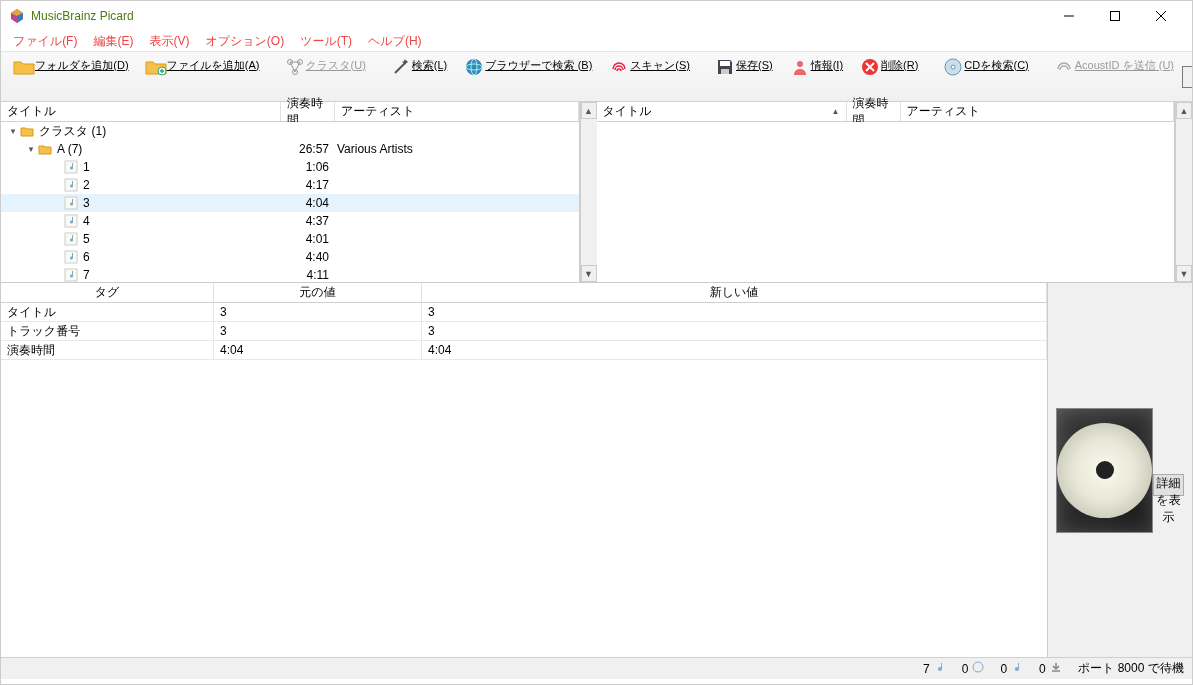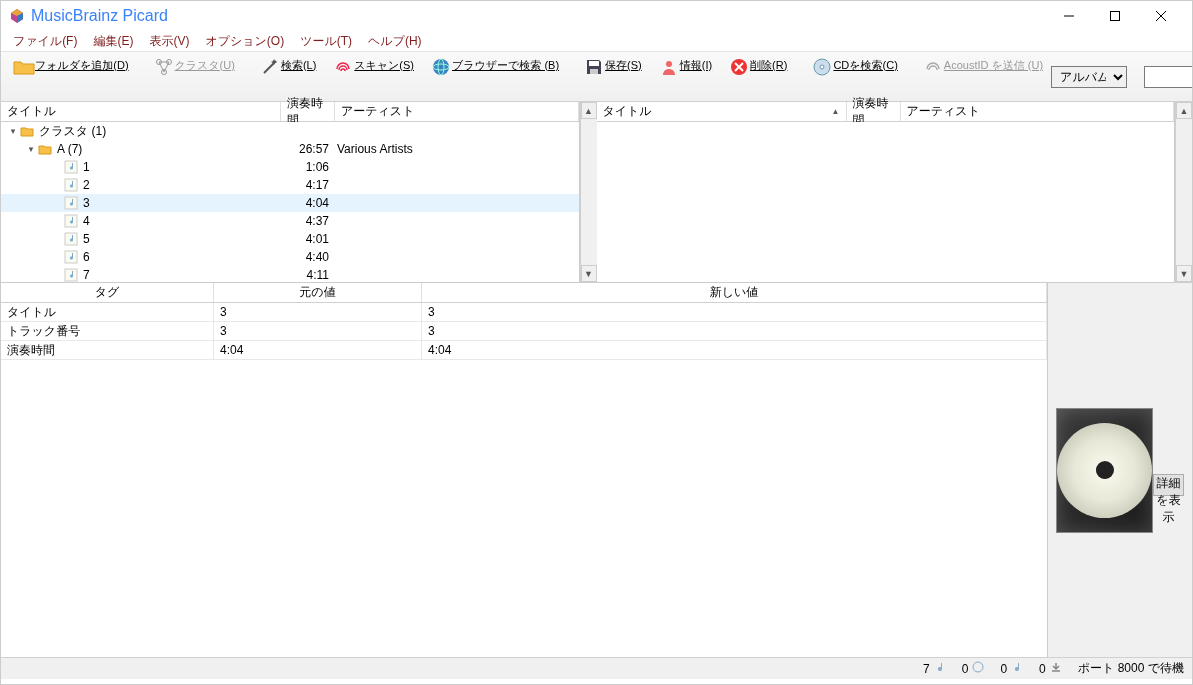--- a/index.html
+++ b/index.html
@@ -1,22 +1,22 @@
 <!DOCTYPE html>
 <html><head>
 <meta charset="utf-8">
 <style>
 * { box-sizing: border-box; margin: 0; padding: 0; font-family: "Yu Gothic UI", "Meiryo", sans-serif; font-size: 12px; }
 body { background: #fff; width: 1193px; height: 685px; overflow: hidden; display: flex; flex-direction: column; border: 1px solid #ccc; }
 .titlebar { height: 30px; display: flex; align-items: center; padding: 0 8px; }
 .titlebar .logo { width: 16px; height: 16px; margin-right: 6px; }
-.titlebar .title { flex: 1; font-size: 16px; color: #3b82f6; }
+.titlebar .title { flex: 1; font-size: 12px; color: #4d7c0f; }
 .titlebar .winbtn { width: 46px; height: 30px; display: flex; align-items: center; justify-content: center; }
 .menubar { height: 21px; background: #fff; display: flex; align-items: center; padding: 0 4px; border-bottom: 1px solid #e5e5e5; }
-.menubar .menuitem { padding: 2px 8px; font-size: 12px; color: #7f1d1d; cursor: default; }
+.menubar .menuitem { padding: 2px 8px; font-size: 12px; color: #ef4444; cursor: default; }
 .toolbar { height: 50px; background: linear-gradient(#f9f9f9,#f0f0f0); display: flex; align-items: center; padding: 0 4px; border-bottom: 1px solid #d0d0d0; }
 .tbtn { display: flex; flex-direction: row; align-items: flex-start; justify-content: center; padding: 2px 8px; height: 46px; cursor: default; color:#000; position:relative;text-decoration:underline; }
 .tbtn .ico { width: 22px; height: 22px; display:flex; align-items:center; justify-content:center;}
 .tbtn .lbl { font-size: 11px; margin-top: 2px; white-space:nowrap; }
 .tbtn.disabled { color: #9a9a9a; }
 .tsep { width:1px; height:40px; background:#d0d0d0; margin:0 4px; }
 .toolbar .spacer { flex:1; }
 .searchbox { display:flex; align-items:center; gap:17px; margin-right:6px;}
 .searchbox select { width:76px; height:22px; border:1px solid #7a7a7a; background:#f0f0f0; font-size:12px; padding:0 4px;}
 .searchbox input { width:110px; height:22px; border:1px solid #7a7a7a; padding:0 4px; font-size:12px;}
@@ -100,20 +100,31 @@
 
 <div class="toolbar">
   <div class="tbtn">
     <span class="ico">
         <svg width="22" height="18">
           <path d="M1 4h7l2 2h11v10H1z" fill="#f6c049" stroke="#d99a1a"></path>
         </svg>
       </span>
     <span class="lbl">フォルダを追加(D)</span>
   </div>
+  <div class="tbtn">
+    <span class="ico">
+        <svg width="22" height="18">
+          <path d="M1 4h7l2 2h11v10H1z" fill="#f6c049" stroke="#d99a1a"></path>
+          <circle cx="17" cy="13" r="4" fill="#fff" stroke="#2a7"></circle>
+          <line x1="17" y1="11" x2="17" y2="15" stroke="#2a7" stroke-width="1.5"></line>
+          <line x1="15" y1="13" x2="19" y2="13" stroke="#2a7" stroke-width="1.5"></line>
+        </svg>
+      </span>
+    <span class="lbl">ファイルを追加(A)</span>
+  </div>
   <div class="tsep"></div>
   <div class="tbtn disabled">
     <span class="ico">
         <svg width="20" height="20">
           <circle cx="5" cy="5" r="2.5" fill="none" stroke="#999"></circle>
           <circle cx="15" cy="5" r="2.5" fill="none" stroke="#999"></circle>
           <circle cx="10" cy="15" r="2.5" fill="none" stroke="#999"></circle>
           <line x1="5" y1="5" x2="15" y2="5" stroke="#999"></line>
           <line x1="5" y1="5" x2="10" y2="15" stroke="#999"></line>
           <line x1="15" y1="5" x2="10" y2="15" stroke="#999"></line>
@@ -127,37 +138,37 @@
         <svg width="20" height="20">
           <line x1="4" y1="16" x2="16" y2="4" stroke="#555" stroke-width="2"></line>
           <path d="M14 2l1 2 2 1-2 1-1 2-1-2-2-1 2-1z" fill="#555"></path>
         </svg>
       </span>
     <span class="lbl">検索(L)</span>
   </div>
   <div class="tbtn">
     <span class="ico">
         <svg width="20" height="20">
-          <path d="M4 12a6 6 0 0 1 12 0" fill="none" stroke="#e24" stroke-width="1.5"></path>
-          <path d="M6 13a4 4 0 0 1 8 0" fill="none" stroke="#e24" stroke-width="1.5"></path>
-          <path d="M8 14a2 2 0 0 1 4 0" fill="none" stroke="#e24" stroke-width="1.5"></path>
-        </svg>
-      </span>
-    <span class="lbl">スキャン(S)</span>
-  </div>
-  <div class="tbtn">
-    <span class="ico">
-        <svg width="20" height="20">
           <circle cx="10" cy="10" r="8" fill="#3b82c4"></circle>
           <ellipse cx="10" cy="10" rx="8" ry="3" fill="none" stroke="#9fd"></ellipse>
           <ellipse cx="10" cy="10" rx="3" ry="8" fill="none" stroke="#9fd"></ellipse>
           <path d="M5 6c2 1 4 0 5-1 2 3 5 2 5 2" fill="#5c9" opacity=".6"></path>
         </svg>
       </span>
     <span class="lbl">ブラウザーで検索 (B)</span>
+  </div>
+  <div class="tbtn">
+    <span class="ico">
+        <svg width="20" height="20">
+          <path d="M4 12a6 6 0 0 1 12 0" fill="none" stroke="#e24" stroke-width="1.5"></path>
+          <path d="M6 13a4 4 0 0 1 8 0" fill="none" stroke="#e24" stroke-width="1.5"></path>
+          <path d="M8 14a2 2 0 0 1 4 0" fill="none" stroke="#e24" stroke-width="1.5"></path>
+        </svg>
+      </span>
+    <span class="lbl">スキャン(S)</span>
   </div>
   <div class="tsep"></div>
   <div class="tbtn">
     <span class="ico">
         <svg width="18" height="18">
           <path d="M2 2h12l2 2v12H2z" fill="#445"></path>
           <rect x="4" y="3" width="10" height="5" fill="#fff"></rect>
           <rect x="5" y="11" width="8" height="5" fill="#ccc"></rect>
         </svg>
       </span>

